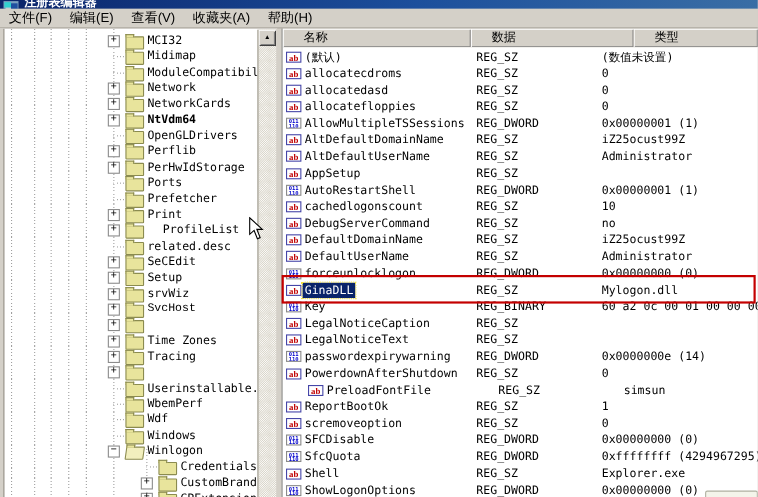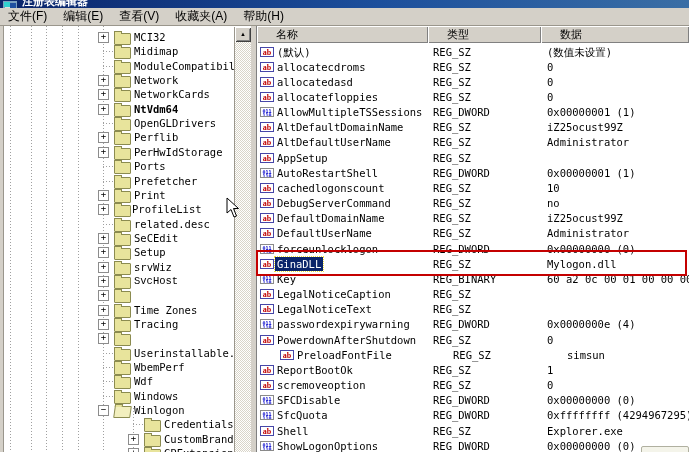--- a/index.html
+++ b/index.html
@@ -156,21 +156,21 @@
           <span class="tree-label" style="left: 132px;">Prefetcher</span>
         </div>
         <div class="tree-row" style="top: 161.85px;">
           <div class="expander" style="left: 98px;">+</div>
           <div class="folder" style="left: 114px;"></div>
           <span class="tree-label" style="left: 132px;">Print</span>
         </div>
         <div class="tree-row" style="top: 176.2px;">
           <div class="expander" style="left: 98px;">+</div>
           <div class="folder" style="left: 114px;"></div>
-          <span class="tree-label" style="left: 116px; padding-left: 16px;">ProfileList</span>
+          <span class="tree-label" style="left: 132px; padding-left: 16px;">ProfileList</span>
         </div>
         <div class="tree-row" style="top: 190.55px;">
           <div class="stub" style="left: 103px;"></div>
           <div class="folder" style="left: 114px;"></div>
           <span class="tree-label" style="left: 132px;">related.desc</span>
         </div>
         <div class="tree-row" style="top: 204.9px;">
           <div class="expander" style="left: 98px;">+</div>
           <div class="folder" style="left: 114px;"></div>
           <span class="tree-label" style="left: 132px;">SeCEdit</span>
@@ -253,22 +253,22 @@
 
   <div id="tree-scrollbar">
     <div id="scroll-up">▲</div>
   </div>
 
   <div id="divider"></div>
 
   <div id="list-panel">
     <div id="list-header">
         <div class="hcell" style="width: 171px;">名称</div>
+        <div class="hcell" style="width: auto; flex: 1 1 0%;">数据</div>
         <div class="hcell" style="width: 113px;">类型</div>
-        <div class="hcell" style="width: auto; flex: 1 1 0%;">数据</div>
       </div>
     <div id="list-rows">
         <div class="list-row" style="top: 1.5px;">
           <div class="vicon icon-string"></div>
           <span class="vname">(默认)</span>
           <span class="vtype">REG_SZ</span>
           <span class="vdata">(数值未设置)</span>
         </div>
         <div class="list-row" style="top: 16.66px;">
           <div class="vicon icon-string"></div>
@@ -369,21 +369,21 @@
         <div class="list-row" style="top: 259.22px;">
           <div class="vicon icon-string"></div>
           <span class="vname">LegalNoticeText</span>
           <span class="vtype">REG_SZ</span>
           <span class="vdata"></span>
         </div>
         <div class="list-row" style="top: 274.38px;">
           <div class="vicon icon-binary"></div>
           <span class="vname">passwordexpirywarning</span>
           <span class="vtype">REG_DWORD</span>
-          <span class="vdata">0x0000000e (4)</span>
+          <span class="vdata">0x0000000e (14)</span>
         </div>
         <div class="list-row" style="top: 289.54px;">
           <div class="vicon icon-string"></div>
           <span class="vname">PowerdownAfterShutdown</span>
           <span class="vtype">REG_SZ</span>
           <span class="vdata">0</span>
         </div>
         <div class="list-row" style="top: 304.7px; margin-left: 20px;">
           <div class="vicon icon-string"></div>
           <span class="vname">PreloadFontFile</span>

